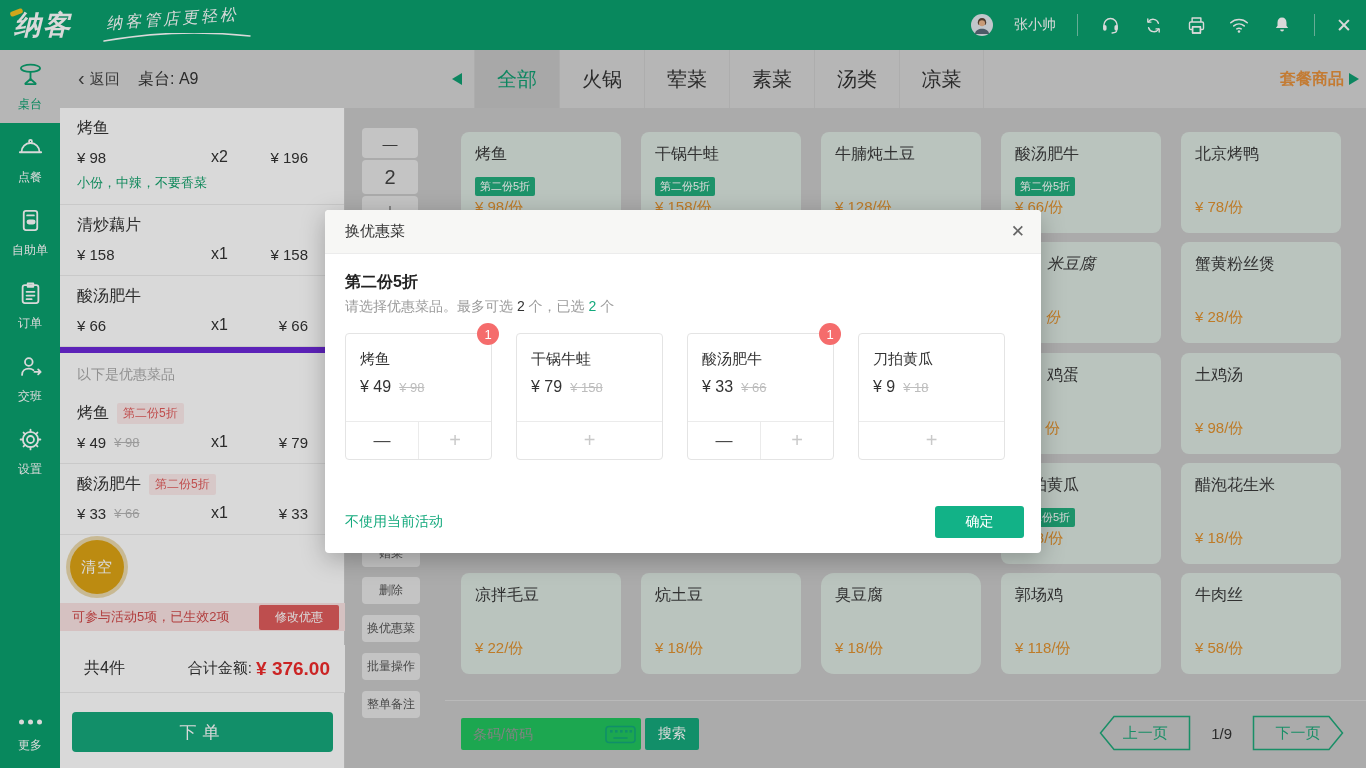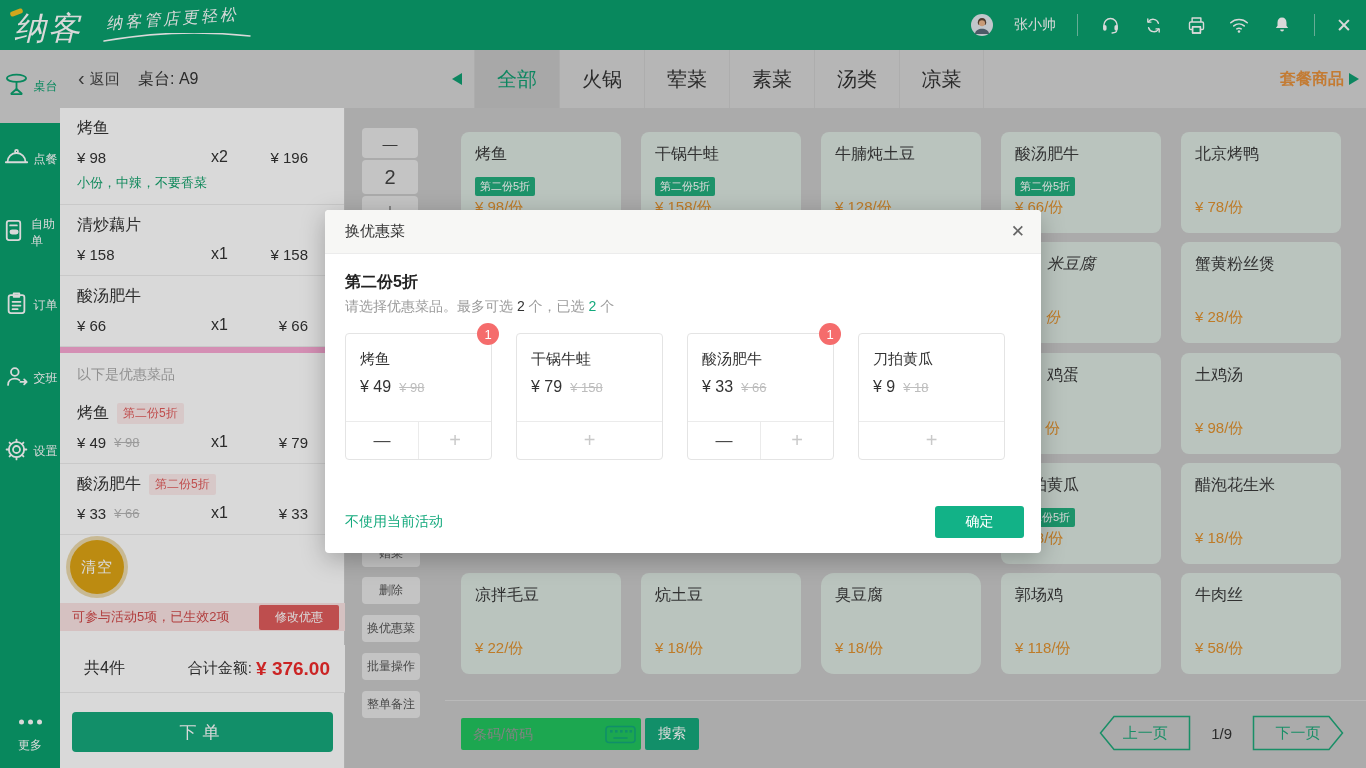--- a/index.html
+++ b/index.html
@@ -2,33 +2,33 @@
 <html><head>
 <meta charset="utf-8">
 <style>
 *{margin:0;padding:0;box-sizing:border-box}
 html,body{width:1366px;height:768px}
 body{position:relative;overflow:hidden;font-family:"Liberation Sans","DejaVu Sans",sans-serif;background:#c9c9c9}
 
 
 .header{position:absolute;left:0;top:0;width:1366px;height:50px;background:#0aa06e;z-index:1}
 .brand-wrap{position:absolute;left:14px;top:7px}
-.brand{position:relative;color:#fff;font-size:32px;font-weight:normal;letter-spacing:2px;font-style:italic}
+.brand{position:relative;color:#fff;font-size:27px;font-weight:bold;letter-spacing:2px;font-style:italic}
 .brand-accent{position:absolute;left:-4px;top:3px;width:13px;height:5px;background:#f6c421;transform:rotate(-20deg);border-radius:2px}
 .slogan{position:absolute;left:106px;top:9px;color:#fff;font-size:16px;font-style:italic;font-family:"DejaVu Serif","Liberation Serif",serif;letter-spacing:3px;transform:rotate(-4deg);white-space:nowrap}
 .swoosh{position:absolute;left:102px;top:33px}
 .huser{position:absolute;right:14px;top:0;height:50px;display:flex;align-items:center;gap:21px;color:#fff}
 .hdiv{width:1px;height:22px;background:rgba(255,255,255,.45)}
 .uname{font-size:14px}
 .hicon{display:flex;align-items:center;justify-content:center;width:22px;height:22px;cursor:pointer}
 .hclose{font-size:19px;cursor:pointer}
 
 
 .sidebar{position:absolute;left:0;top:50px;width:60px;height:718px;background:#0aa06e;z-index:1}
-.sb-item{height:73px;display:flex;flex-direction:row;align-items:center;justify-content:center;gap:4px;color:#fff;cursor:pointer}
+.sb-item{height:73px;display:flex;flex-direction:column;align-items:center;justify-content:center;gap:4px;color:#fff;cursor:pointer}
 .sb-item .lbl{font-size:12px}
 .sb-item.active{background:#d6d6d6;color:#0aa06e}
 .sb-more{position:absolute;bottom:6px;left:0;width:60px;height:56px;display:flex;flex-direction:column;align-items:center;justify-content:center;gap:5px;color:#fff;cursor:pointer}
 .sb-more .lbl{font-size:12px}
 
 
 .topbar{position:absolute;left:60px;top:50px;width:1306px;height:58px;background:#d6d6d6;z-index:1}
 .back{position:absolute;left:18px;top:0;height:58px;display:flex;gap:5px;align-items:center;font-size:15px;color:#444;cursor:pointer}
 .back .chev{font-size:20px;line-height:1;margin-top:-3px}
 .table-label{position:absolute;left:78px;top:0;height:58px;display:flex;align-items:center;font-size:16px;color:#333}
@@ -43,21 +43,21 @@
 
 .panel{position:absolute;left:60px;top:108px;width:285px;height:660px;background:#fff;z-index:1;border-right:1px solid #cfcfcf}
 .oi{padding:10px 36px 12px 17px;border-bottom:1px solid #ededed;cursor:pointer}
 .oi .nm{font-size:16px;color:#333;display:flex;align-items:center;gap:8px}
 .oi .row{display:flex;align-items:center;margin-top:9px}
 .oi .p{font-size:15px;color:#333}
 .oi .op{font-size:13px;color:#b5b5b5;margin-left:8px;text-decoration:line-through}
 .oi .q{margin-left:auto;font-size:16px;color:#333}
 .oi .t{width:80px;text-align:right;font-size:15px;color:#333}
 .oi .note{margin-top:8px;font-size:13px;color:#17a36e}
-.sec{padding:13px 17px 9px;font-size:14px;color:#ababab;border-top:6px solid #f9a8d4}
+.sec{padding:13px 17px 9px;font-size:14px;color:#ababab;border-top:6px solid #6d28d9}
 .dbadge{font-size:12px;color:#e25b5b;background:#fdecec;padding:2px 6px;border-radius:2px;font-weight:normal}
 .clear-btn{position:absolute;left:10px;top:432px;width:54px;height:54px;border-radius:50%;background:#dda414;color:#fff;font-size:15px;display:flex;align-items:center;justify-content:center;box-shadow:0 0 0 4px rgba(200,150,20,.35);cursor:pointer;letter-spacing:1px}
 .activity{position:absolute;left:0;bottom:137px;width:285px;height:28px;background:#fbe3e3;display:flex;align-items:center;padding:0 6px 0 12px;font-size:13px;color:#d14a4a}
 .activity .mod{margin-left:auto;background:#e05c5c;color:#fff;font-size:12px;padding:4px 16px;border-radius:2px;cursor:pointer}
 .totals{position:absolute;left:0;bottom:75px;width:285px;height:48px;display:flex;align-items:center;padding:0 15px 0 24px;border-bottom:1px solid #ededed;background:#fff}
 .totals .cnt{font-size:16px;color:#333}
 .totals .tl{margin-left:auto;font-size:15px;color:#333}
 .totals .amt{font-size:19px;font-weight:bold;color:#ef2b2b;margin-left:4px}
 .submit{position:absolute;left:12px;bottom:16px;width:261px;height:40px;background:#16a87c;color:#fff;font-size:17px;border:none;border-radius:4px;display:flex;align-items:center;justify-content:center;letter-spacing:6px;cursor:pointer}
 

